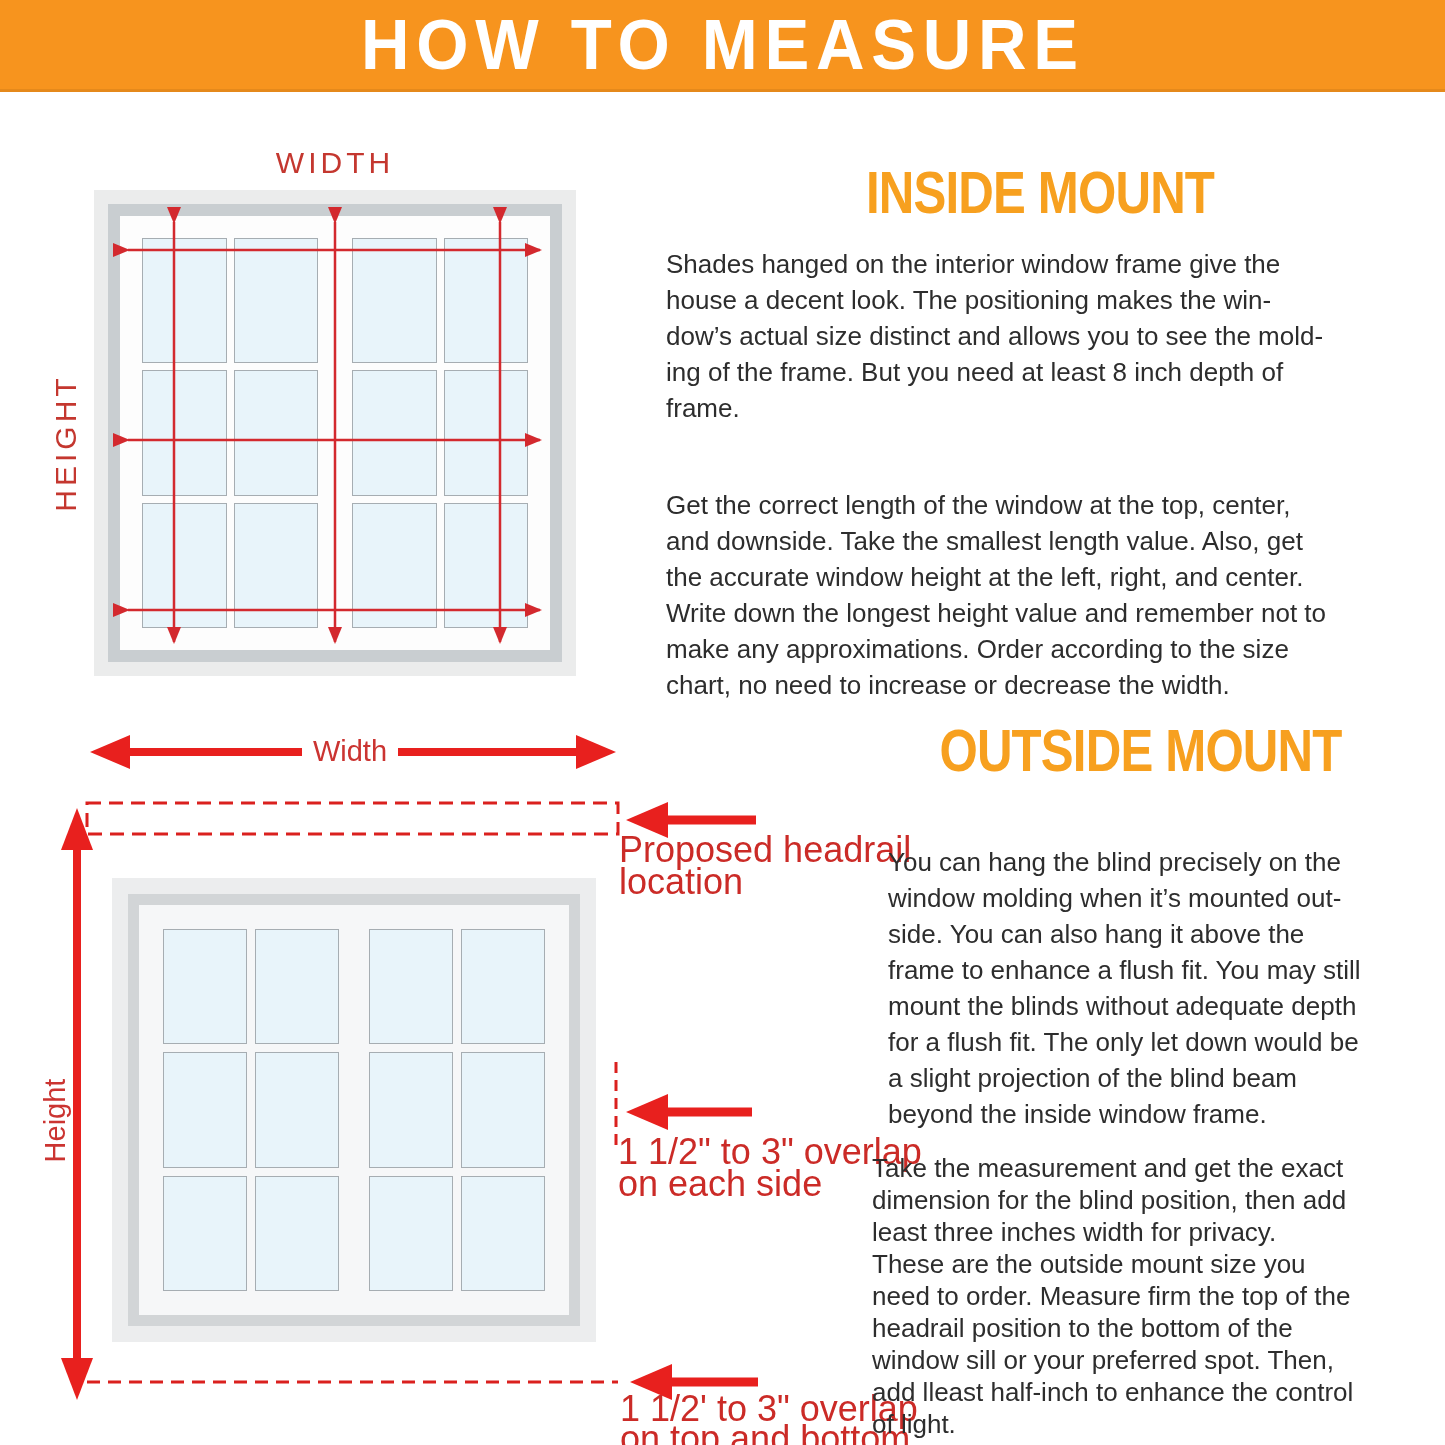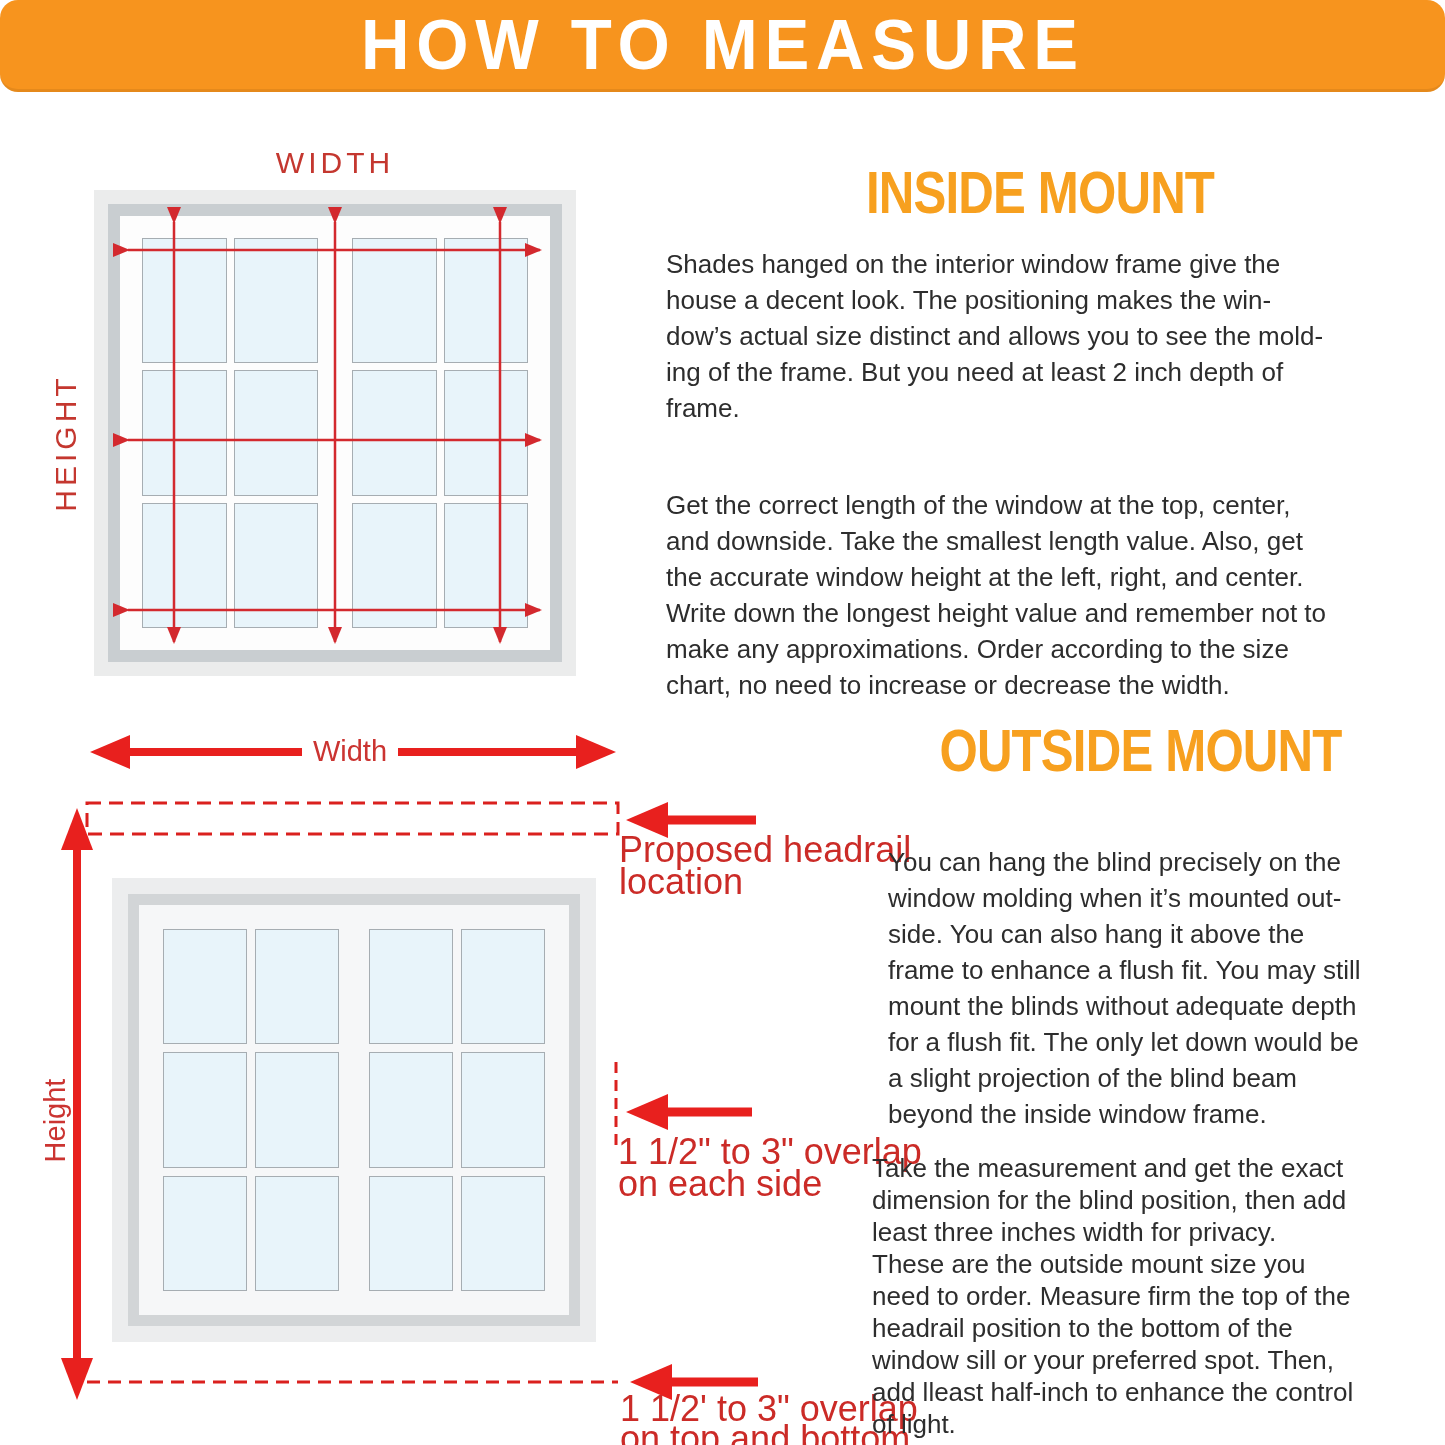--- a/index.html
+++ b/index.html
@@ -10,21 +10,20 @@
     overflow:hidden;
     font-family:"Liberation Sans", sans-serif;
   }
   
   .banner{
     position:absolute;left:0;top:0;width:1445px;height:92px;
     background:#F7941E;
     display:flex;align-items:center;justify-content:center;
     border-bottom:3px solid rgba(0,0,0,0.07);
     box-sizing:border-box;
-    border-radius:18px;
   }
   .banner-title{
     color:#ffffff;font-weight:bold;font-size:70px;letter-spacing:7px;
     transform:scaleX(0.96);white-space:pre;
   }
   
   .section-title{
     position:absolute;text-align:center;font-weight:bold;
     font-size:60px;color:#F7A01F;letter-spacing:-1px;
     transform:scaleX(0.82);white-space:pre;
@@ -191,21 +190,21 @@
 
 <div class="label-layer">
 
   <div id="width-top" class="measure-label">WIDTH</div>
   <div id="height-top" class="measure-label">HEIGHT</div>
 
   <div id="inside-title" class="section-title">INSIDE MOUNT</div>
   <div id="inside-p1" class="body-text">Shades hanged on the interior window frame give the
 house a decent look. The positioning makes the win-
 dow’s actual size distinct and allows you to see the mold-
-ing of the frame. But you need at least 2 inch depth of
+ing of the frame. But you need at least 8 inch depth of
 frame.</div>
   <div id="inside-p2" class="body-text">Get the correct length of the window at the top, center,
 and downside. Take the smallest length value. Also, get
 the accurate window height at the left, right, and center.
 Write down the longest height value and remember not to
 make any approximations. Order according to the size
 chart, no need to increase or decrease the width.</div>
 
   <div id="width-bottom" class="measure-label">Width</div>
   <div id="height-bottom" class="measure-label">Height</div>

